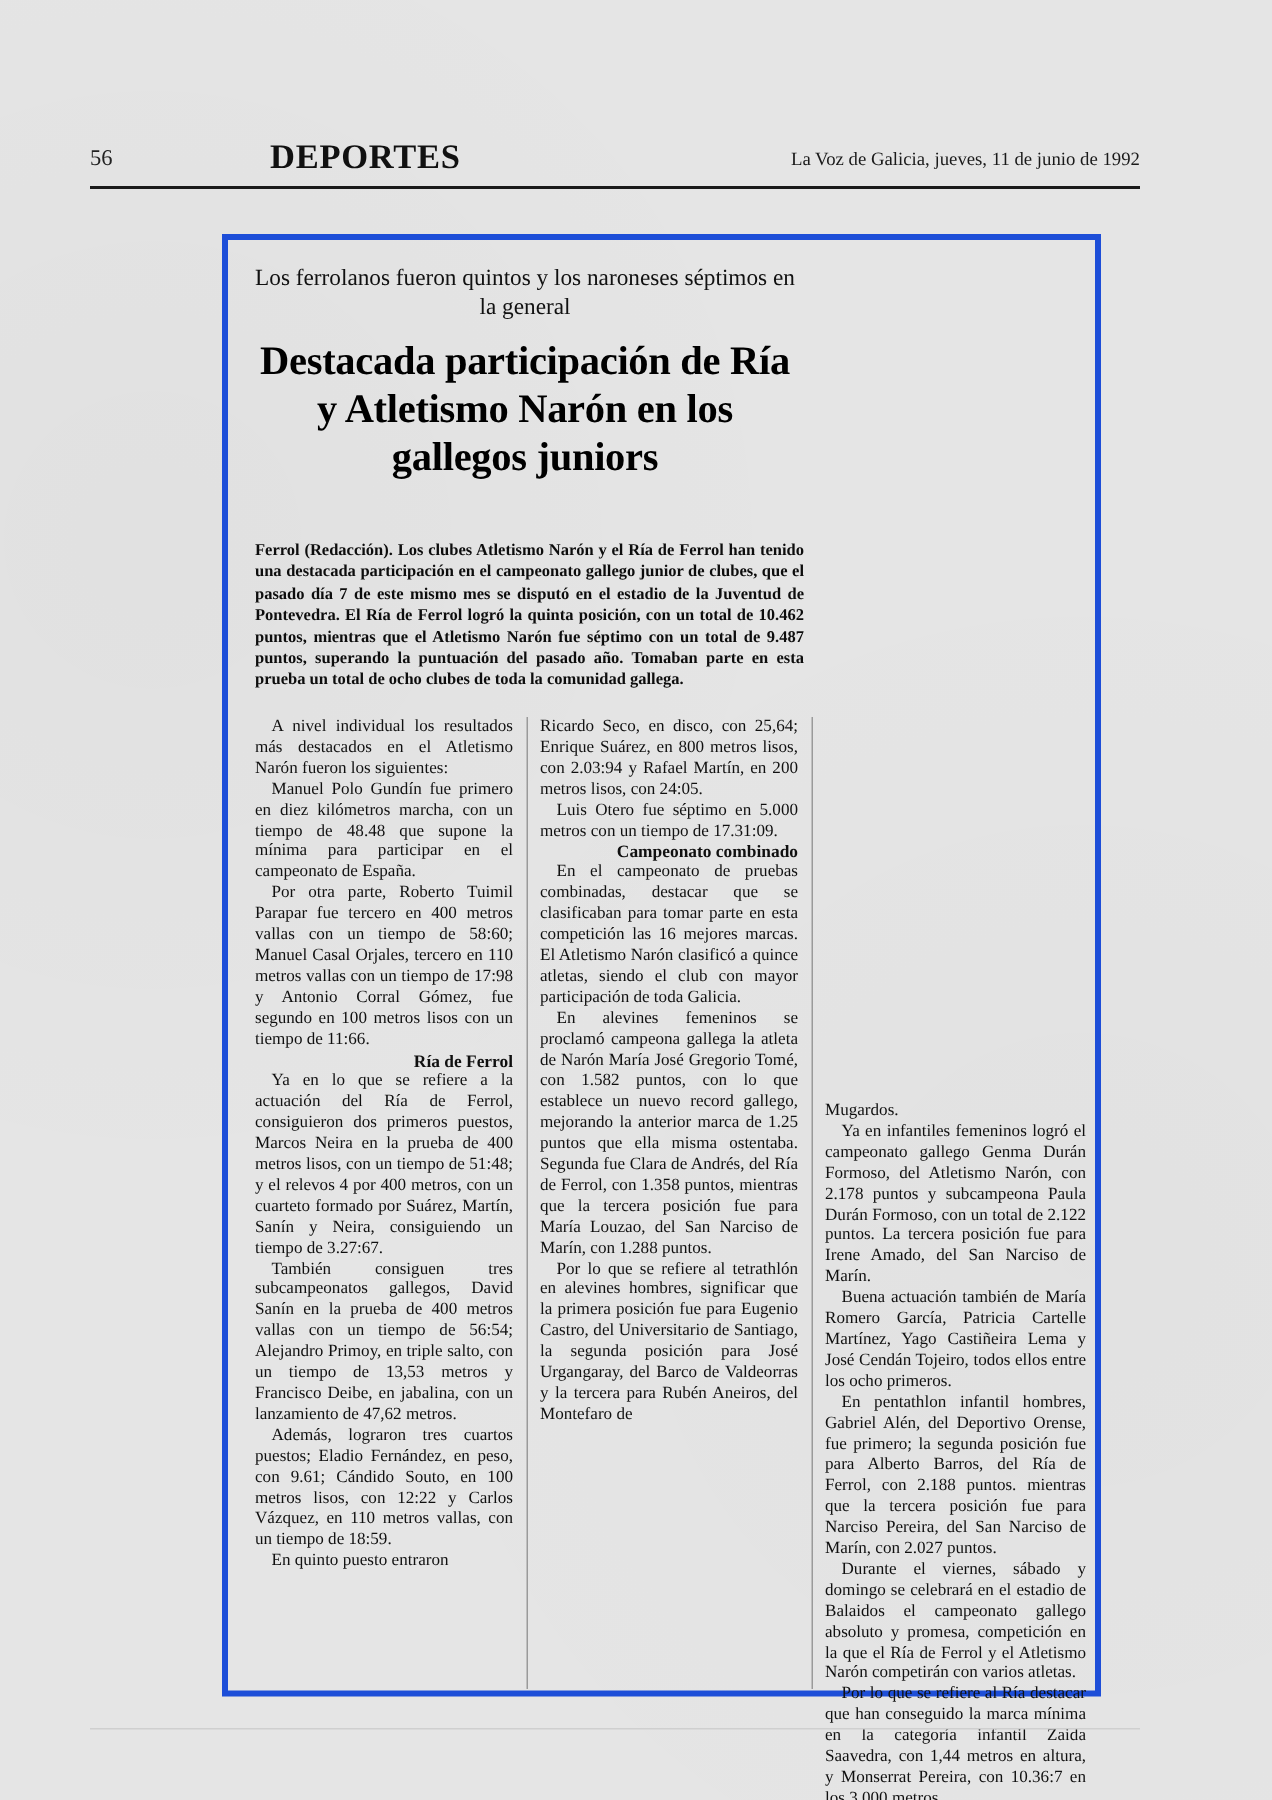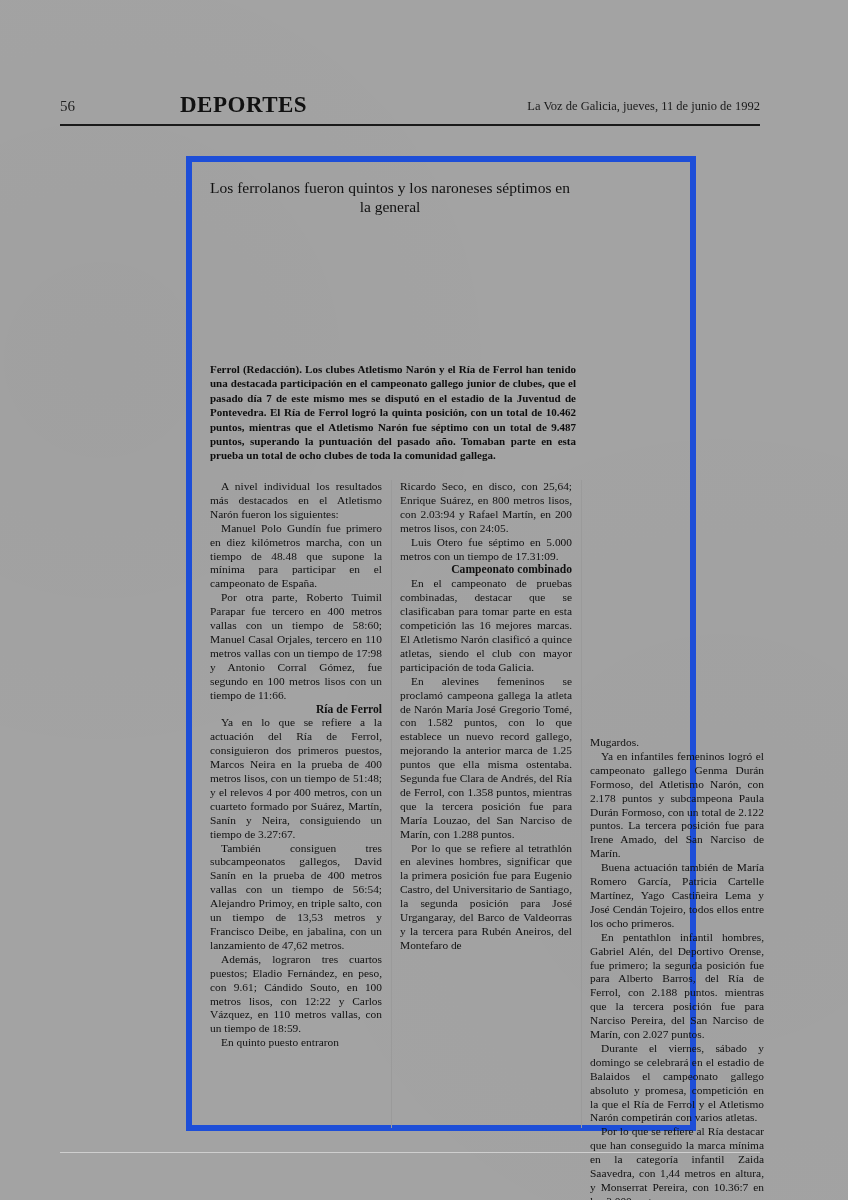--- a/index.html
+++ b/index.html
@@ -13,21 +13,21 @@
     font-family: "Liberation Serif", serif;
     color: #111;
     position: relative;
     overflow: hidden;
   }
   .page {
     position: absolute;
     left: 0; top: 0;
     width: 848px;
     height: 1200px;
-    background: #a3a3a3;
+    background: #e5e5e5;
   }
   
   .page::before {
     content: "";
     position: absolute;
     left: 0; top: 0; right: 0; bottom: 0;
     background:
       radial-gradient(circle at 12% 30%, rgba(0,0,0,0.018), transparent 40%),
       radial-gradient(circle at 85% 70%, rgba(0,0,0,0.015), transparent 45%);
     pointer-events: none;
@@ -75,26 +75,25 @@
     width: 700px;
     height: 2px;
     background: #1a1a1a;
   }
 
   
   .article {
     position: absolute;
     left: 148px;
     top: 156px;
-    width: 510px;
+    width: 586px;
     height: 975px;
-    border: 6px solid #1d4ed8;
+    border: 4px solid #1d4ed8;
     background: transparent;
     box-sizing: border-box;
-    margin-left: 38px;
   }
   .article-inner {
     position: absolute;
     left: 12px;
     top: 10px;
     width: 554px;
     height: 955px;
   }
 
   
@@ -312,20 +311,21 @@
     <div class="folio">56</div>
     <div class="section-title">DEPORTES</div>
     <div class="issue-line">La Voz de Galicia, jueves, 11 de junio de 1992</div>
   </div>
   <div class="rule-top"></div>
 
   <div class="article">
     <div class="article-inner">
 
       <div class="kicker">Los ferrolanos fueron quintos y los naroneses séptimos en la general</div>
+      <div class="headline">Destacada participación de Ría y Atletismo Narón en los gallegos juniors</div>
 
 
       <div class="lead">Ferrol (Redacción). Los clubes Atletismo Narón y el Ría de Ferrol han tenido una destacada participación en el campeonato gallego junior de clubes, que el pasado día 7 de este mismo mes se disputó en el estadio de la Juventud de Pontevedra. El Ría de Ferrol logró la quinta posición, con un total de 10.462 puntos, mientras que el Atletismo Narón fue séptimo con un total de 9.487 puntos, superando la puntuación del pasado año. Tomaban parte en esta prueba un total de ocho clubes de toda la comunidad gallega.</div>
 
       <div class="cols">
         <div class="vrule v1"></div>
         <div class="vrule v2"></div>
         <div class="col c1">
             <p class="">A nivel individual los resultados más destacados en el Atletismo Narón fueron los siguientes:</p>
             <p class="">Manuel Polo Gundín fue primero en diez kilómetros marcha, con un tiempo de 48.48 que supone la mínima para participar en el campeonato de España.</p>

